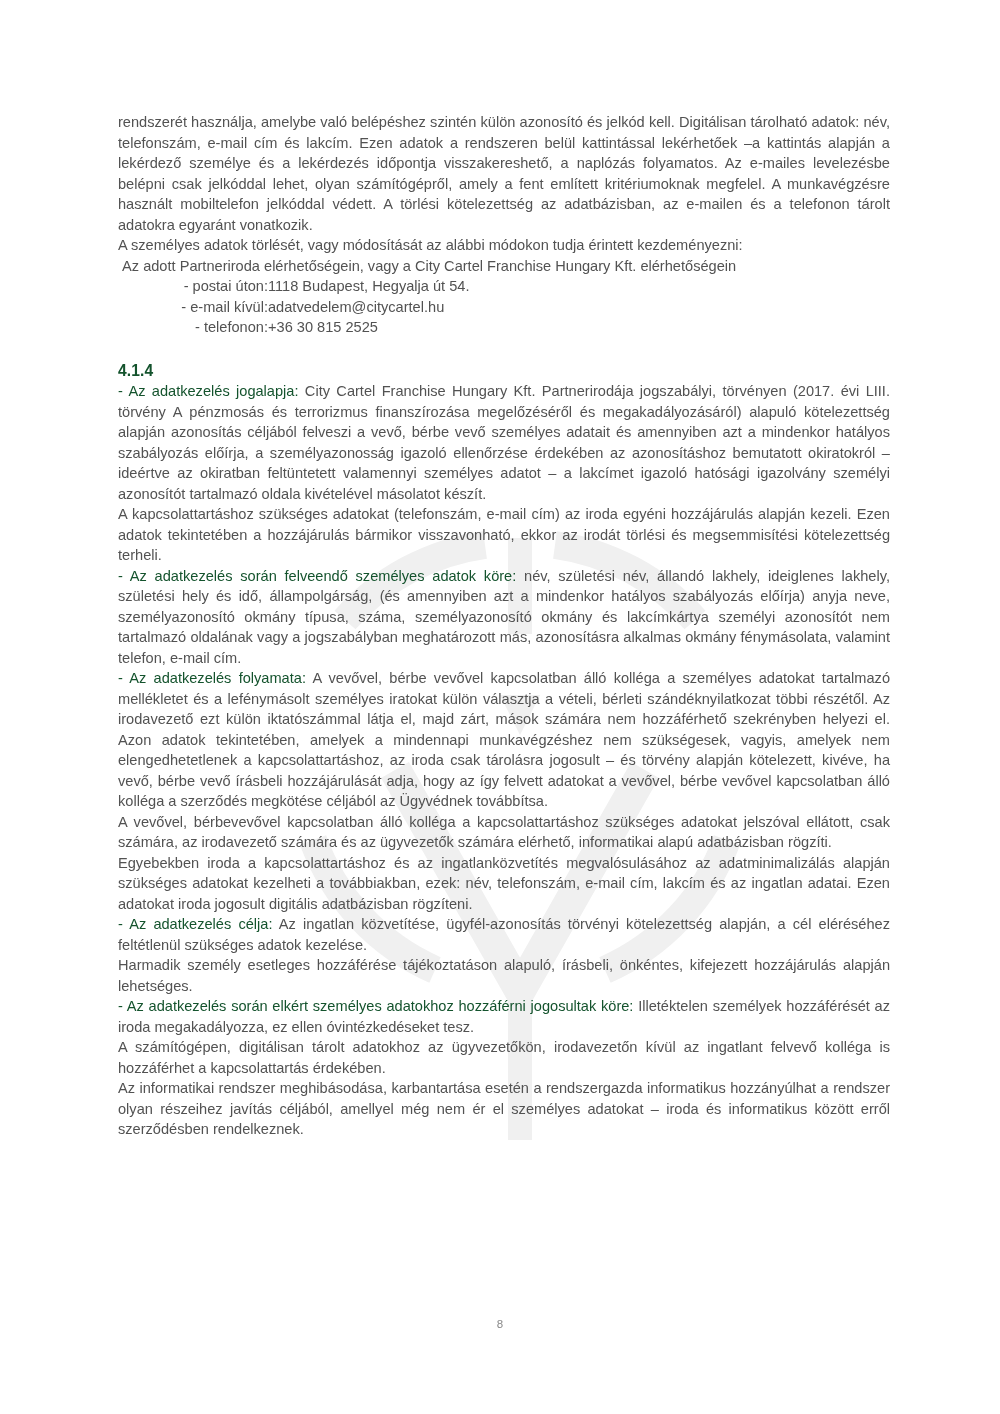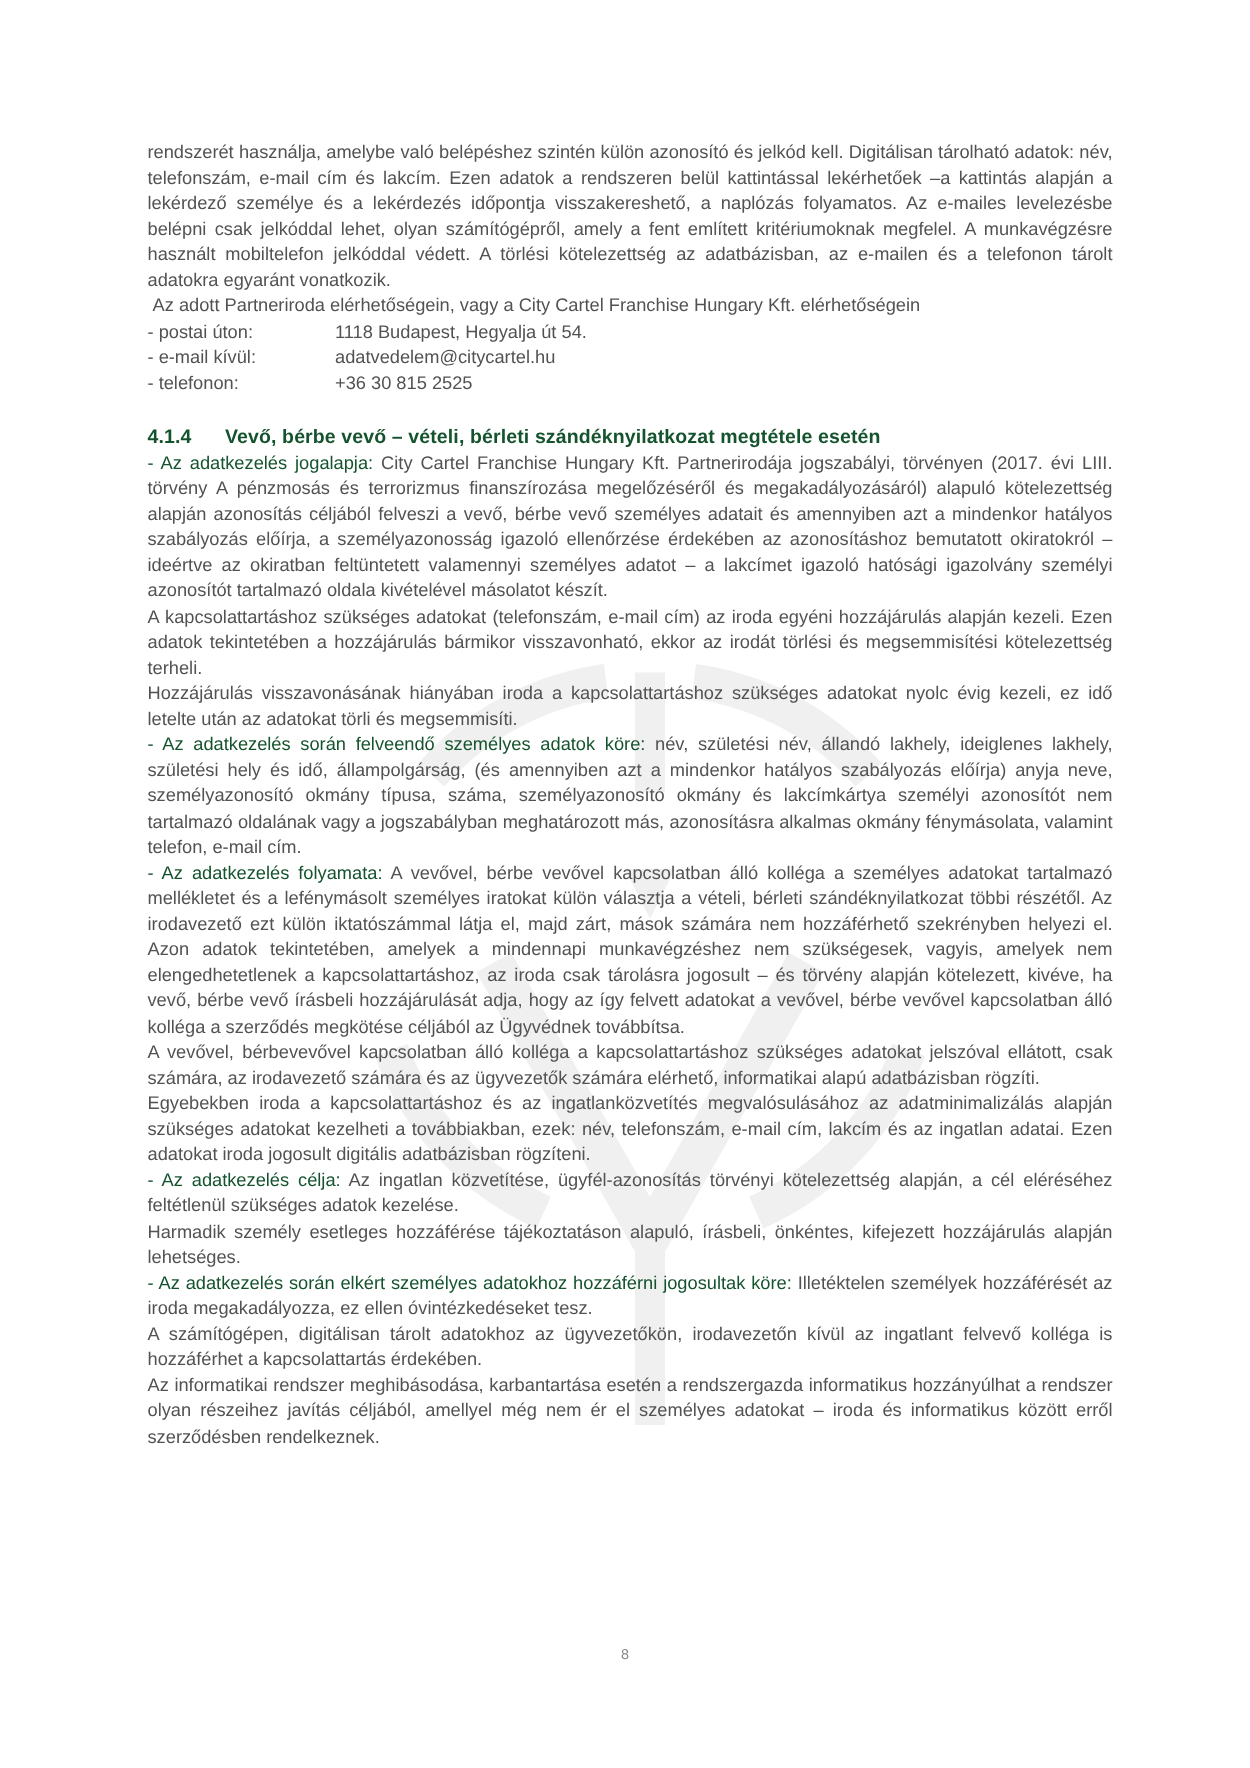--- a/index.html
+++ b/index.html
@@ -46,20 +46,21 @@
   .lead {
     color: #14532d;
     font-weight: 400;
   }
   .contact-row {
     display: flex;
     text-align: left;
   }
   .contact-label {
     flex: 0 0 150px;
+    text-align: right;
   }
   .contact-value {
     flex: 1;
   }
   .section-heading {
     display: flex;
     margin: 23px 0 0 0;
     font-size: 15.6px;
     font-weight: 700;
     color: #14532d;
@@ -97,47 +98,46 @@
       <rect x="253" y="48" width="24" height="96"></rect>
       <rect x="253" y="500" width="24" height="150"></rect>
       <path d="M 245 205 L 265 245 L 285 205 Z"></path>
     </g>
   </svg>
 
   <main class="content">
 
     <p>rendszerét használja, amelybe való belépéshez szintén külön azonosító és jelkód kell. Digitálisan tárolható adatok: név, telefonszám, e-mail cím és lakcím. Ezen adatok a rendszeren belül kattintással lekérhetőek –a kattintás alapján a lekérdező személye és a lekérdezés időpontja visszakereshető, a naplózás folyamatos. Az e-mailes levelezésbe belépni csak jelkóddal lehet, olyan számítógépről, amely a fent említett kritériumoknak megfelel. A munkavégzésre használt mobiltelefon jelkóddal védett. A törlési kötelezettség az adatbázisban, az e-mailen és a telefonon tárolt adatokra egyaránt vonatkozik.</p>
 
+    <p>A személyes adatok törlését, vagy módosítását az alábbi módokon tudja érintett kezdeményezni:</p>
 
     <p>&nbsp;Az adott Partneriroda elérhetőségein, vagy a City Cartel Franchise Hungary Kft. elérhetőségein</p>
 
     <div class="contact-row">
       <span class="contact-label">- postai úton:</span>
       <span class="contact-value">1118 Budapest, Hegyalja út 54.</span>
     </div>
     <div class="contact-row">
       <span class="contact-label">- e-mail kívül:</span>
       <span class="contact-value">adatvedelem@citycartel.hu</span>
     </div>
     <div class="contact-row">
       <span class="contact-label">- telefonon:</span>
       <span class="contact-value">+36 30 815 2525</span>
     </div>
 
     <h2 class="section-heading">
       <span class="sec-num">4.1.4</span>
-      <span class="sec-title">Vevő, bérbe vevő – vételi, bérleti szándéknyilatkozat megtétele esetén</span>
     </h2>
 
     <p><strong class="lead">- Az adatkezelés jogalapja:</strong><span> City Cartel Franchise Hungary Kft. Partnerirodája jogszabályi, törvényen (2017. évi LIII. törvény A pénzmosás és terrorizmus finanszírozása megelőzéséről és megakadályozásáról) alapuló kötelezettség alapján azonosítás céljából felveszi a vevő, bérbe vevő személyes adatait és amennyiben azt a mindenkor hatályos szabályozás előírja, a személyazonosság igazoló ellenőrzése érdekében az azonosításhoz bemutatott okiratokról – ideértve az okiratban feltüntetett valamennyi személyes adatot – a lakcímet igazoló hatósági igazolvány személyi azonosítót tartalmazó oldala kivételével másolatot készít.</span></p>
 
     <p><strong class="lead"></strong><span>A kapcsolattartáshoz szükséges adatokat (telefonszám, e-mail cím) az iroda egyéni hozzájárulás alapján kezeli. Ezen adatok tekintetében a hozzájárulás bármikor visszavonható, ekkor az irodát törlési és megsemmisítési kötelezettség terheli.</span></p>
 
 
-    <p><strong class="lead"></strong><span>Hozzájárulás visszavonásának hiányában iroda a kapcsolattartáshoz szükséges adatokat nyolc évig kezeli, ez idő letelte után az adatokat törli és megsemmisíti.</span></p>
 
     <p><strong class="lead">- Az adatkezelés során felveendő személyes adatok köre:</strong><span> név, születési név, állandó lakhely, ideiglenes lakhely, születési hely és idő, állampolgárság, (és amennyiben azt a mindenkor hatályos szabályozás előírja) anyja neve, személyazonosító okmány típusa, száma, személyazonosító okmány és lakcímkártya személyi azonosítót nem tartalmazó oldalának vagy a jogszabályban meghatározott más, azonosításra alkalmas okmány fénymásolata, valamint telefon, e-mail cím.</span></p>
 
     <p><strong class="lead">- Az adatkezelés folyamata:</strong><span> A vevővel, bérbe vevővel kapcsolatban álló kolléga a személyes adatokat tartalmazó mellékletet és a lefénymásolt személyes iratokat külön választja a vételi, bérleti szándéknyilatkozat többi részétől. Az irodavezető ezt külön iktatószámmal látja el, majd zárt, mások számára nem hozzáférhető szekrényben helyezi el. Azon adatok tekintetében, amelyek a mindennapi munkavégzéshez nem szükségesek, vagyis, amelyek nem elengedhetetlenek a kapcsolattartáshoz, az iroda csak tárolásra jogosult – és törvény alapján kötelezett, kivéve, ha vevő, bérbe vevő írásbeli hozzájárulását adja, hogy az így felvett adatokat a vevővel, bérbe vevővel kapcsolatban álló kolléga a szerződés megkötése céljából az Ügyvédnek továbbítsa.</span></p>
 
     <p><strong class="lead"></strong><span>A vevővel, bérbevevővel kapcsolatban álló kolléga a kapcsolattartáshoz szükséges adatokat jelszóval ellátott, csak számára, az irodavezető számára és az ügyvezetők számára elérhető, informatikai alapú adatbázisban rögzíti.</span></p>
 
     <p><strong class="lead"></strong><span>Egyebekben iroda a kapcsolattartáshoz és az ingatlanközvetítés megvalósulásához az adatminimalizálás alapján szükséges adatokat kezelheti a továbbiakban, ezek: név, telefonszám, e-mail cím, lakcím és az ingatlan adatai. Ezen adatokat iroda jogosult digitális adatbázisban rögzíteni.</span></p>
 
     <p><strong class="lead">- Az adatkezelés célja:</strong><span> Az ingatlan közvetítése, ügyfél-azonosítás törvényi kötelezettség alapján, a cél eléréséhez feltétlenül szükséges adatok kezelése.</span></p>

